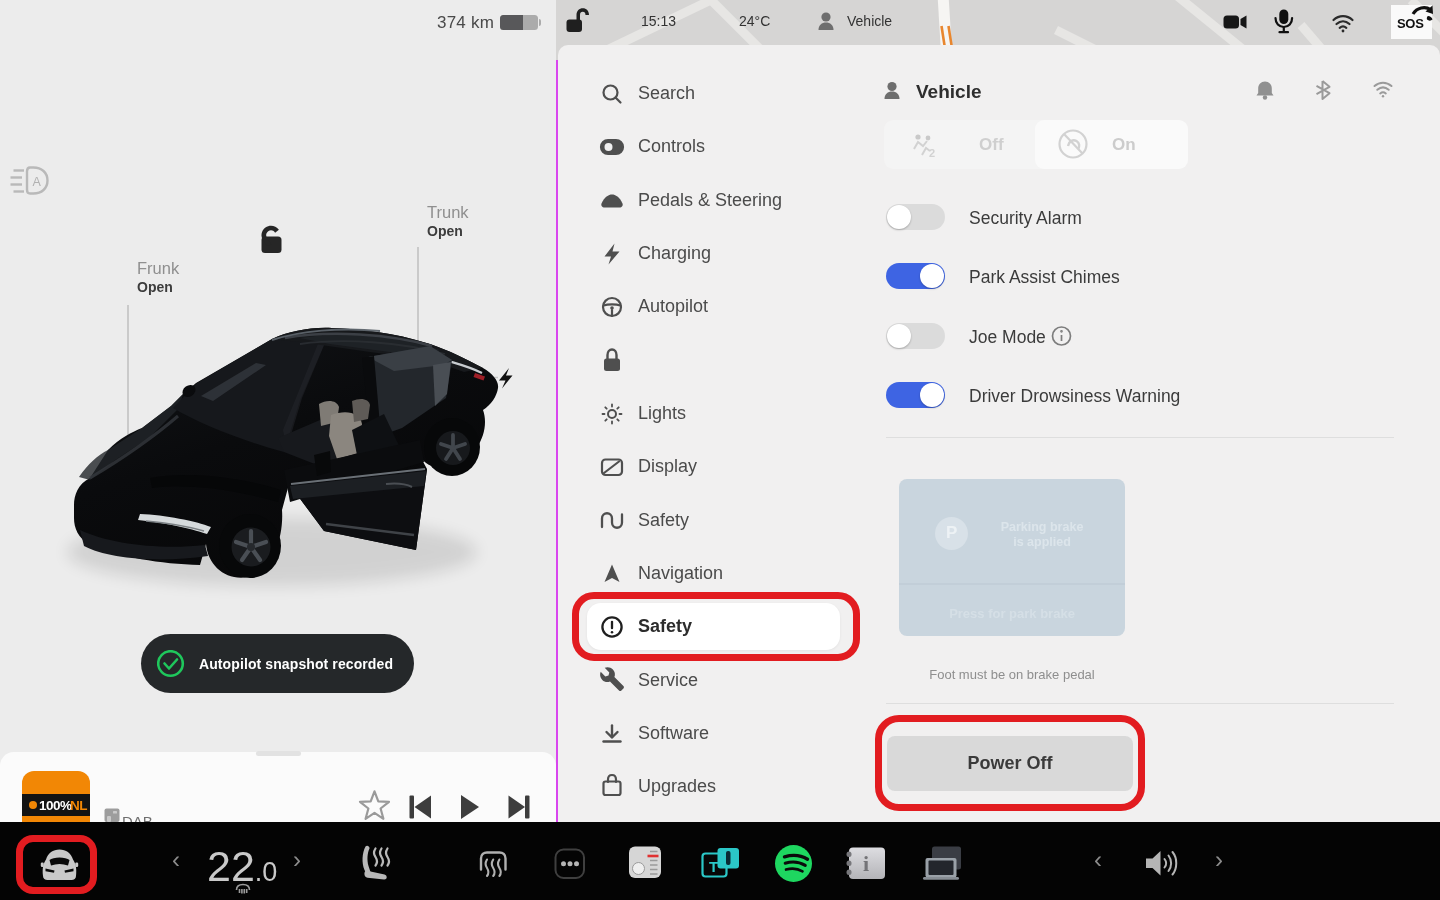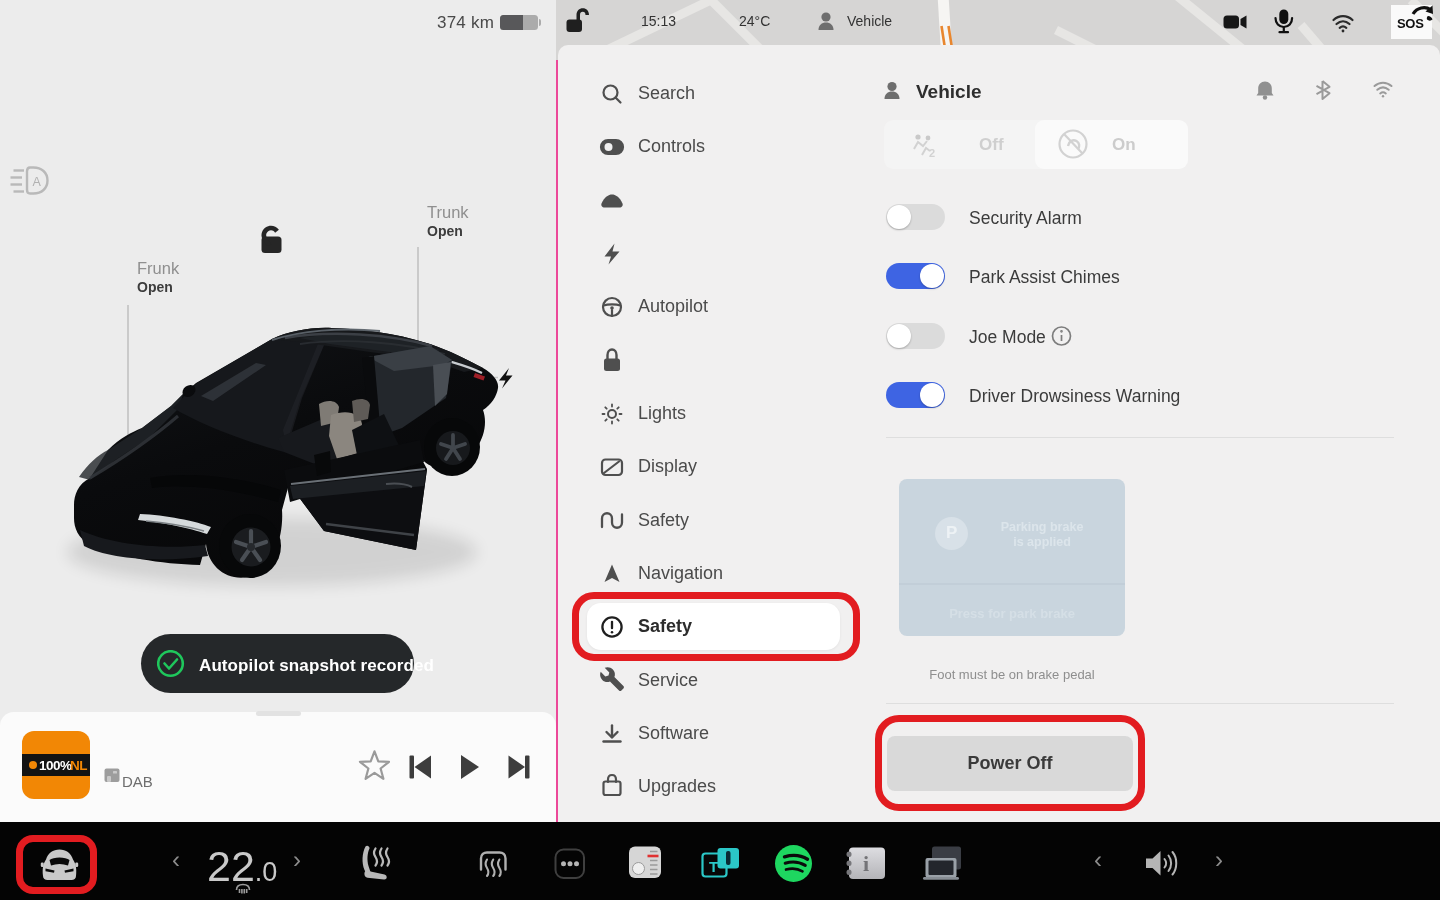--- a/index.html
+++ b/index.html
@@ -1,30 +1,30 @@
 <!DOCTYPE html>
 <html><head>
 <meta charset="utf-8">
 <style>
 * { margin:0; padding:0; box-sizing:border-box; }
 html,body { width:1440px; height:900px; overflow:hidden; font-family:"Liberation Sans", sans-serif; background:#000; }
-#stage { position:relative; width:1440px; height:900px; background:#ec4899; }
+#stage { position:relative; width:1440px; height:900px; background:#d946ef; }
 
 #left { position:absolute; left:0; top:0; width:556px; height:822px; background:#ECECEC; }
 #range { position:absolute; right:62px; top:13px; font-size:17px; font-weight:500; color:#4a4a4a; letter-spacing:0.2px;}
 #battery { position:absolute; right:18px; top:15px; width:38px; height:15px; border-radius:3.5px; background:#ABABAB; overflow:hidden;}
 #battery .fill { position:absolute; left:0; top:0; width:23px; height:15px; background:#58585a; }
 #battcap { position:absolute; right:15px; top:19px; width:2px; height:7px; border-radius:0 2px 2px 0; background:#ABABAB; }
 .lbl1 { position:absolute; font-size:16.5px; color:#8f8f8f; }
 .lbl2 { position:absolute; font-size:14px; color:#3c3c3c; font-weight:700; }
 
 #toast { position:absolute; left:141px; top:634px; width:273px; height:59px; border-radius:30px; background:#25282a; }
-#toast .txt { position:absolute; white-space:nowrap; left:58px; top:21.5px; font-size:17px; letter-spacing:-0.1px; font-weight:700; color:#fff; letter-spacing:0.1px;}
-
-#media { position:absolute; left:0px; top:712px; width:556px; height:110px; background:#FBFBFB; border-radius:14px 14px 0 0; }
+#toast .txt { position:absolute; white-space:nowrap; left:58px; top:21.5px; font-size:14px; letter-spacing:-0.1px; font-weight:700; color:#fff; letter-spacing:0.1px;}
+
+#media { position:absolute; left:0px; top:752px; width:556px; height:110px; background:#FBFBFB; border-radius:14px 14px 0 0; }
 #handle { position:absolute; left:256px; top:-1px; width:45px; height:5px; border-radius:3px; background:#E2E2E2; }
 #logo { position:absolute; left:22px; top:19px; width:68px; height:68px; border-radius:12px; background:#F28705; overflow:hidden;}
 #logo .band { position:absolute; left:0; top:23px; width:68px; height:22px; background:#131313; }
 #logo .t1 { position:absolute; left:17px; top:27px; font-size:13.5px; font-weight:700; color:#fff; letter-spacing:-0.5px;}
 #logo .t2 { position:absolute; left:48px; top:27px; font-size:13.5px; font-weight:700; color:#F28705; letter-spacing:-0.5px;}
 #dab { position:absolute; left:122px; top:61px; font-size:15px; color:#6e6e6e; }
 
 #map { position:absolute; left:556px; top:0; width:884px; height:60px; background:#D6D5D4; overflow:hidden;}
 #panel { position:absolute; left:558px; top:45px; width:882px; height:777px; background:#F1F0F0; border-radius:10px 10px 0 0; }
 .mi { position:absolute; left:0px; width:300px; height:30px; font-size:18px; font-weight:500; color:#4b4b4b; z-index:5; }
@@ -255,20 +255,26 @@
   </div>
 
   <div id="panel">
 
     <div class="mi" style="top:38px;">
         <span>Search</span>
       </div>
     <div class="mi" style="top:91px;">
         <span>Controls</span>
       </div>
+    <div class="mi" style="top:145px;">
+        <span>Pedals &amp; Steering</span>
+      </div>
+    <div class="mi" style="top:198px;">
+        <span>Charging</span>
+      </div>
     <div class="mi" style="top:251px;">
         <span>Autopilot</span>
       </div>
     <div class="mi" style="top:358px;">
         <span>Lights</span>
       </div>
     <div class="mi" style="top:411px;">
         <span>Display</span>
       </div>
     <div class="mi" style="top:465px;">

